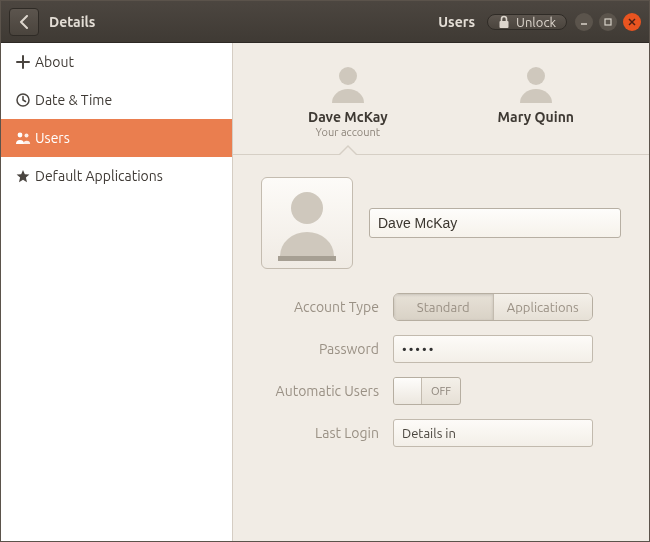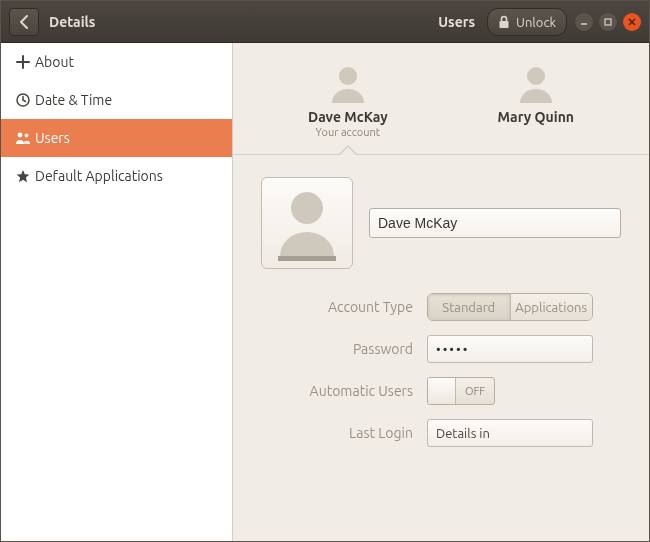--- a/index.html
+++ b/index.html
@@ -31,21 +31,21 @@
     border: 1px solid #2f2b26;
     border-radius: 4px;
     display: flex; align-items: center; justify-content: center;
     color: #ddd6cd;
     margin-right: 10px;
   }
   .titlebar-title { font-weight: bold; color: #e3ddd5; font-size: 14px; }
   .titlebar-spacer { flex: 1; }
   .titlebar-section { font-weight: bold; color: #e3ddd5; font-size: 14px; margin-right: 12px; }
   .unlock-btn {
-    height: 28px;
+    height: 16px;
     padding: 0 10px;
     background: linear-gradient(#5c554e,#4a443d);
     border: 1px solid #2f2b26;
     border-radius: 11px;
     display: flex; align-items: center; gap: 6px;
     color: #ddd6cd;
     font-size: 13px;
     margin-right: 8px;
   }
   .win-controls { display: flex; gap: 6px; }
@@ -152,21 +152,20 @@
   .form-row {
     display: flex; align-items: center;
     margin-bottom: 14px;
   }
   .form-label {
     width: 160px;
     text-align: right;
     color: #9a9185;
     font-size: 14px;
     padding-right: 14px;
-    margin-left: 34px;
   }
   .form-field { flex: 1; padding-right: 28px; }
 
   .seg-control {
     display: flex;
     border: 1px solid #b6aea1;
     border-radius: 6px;
     overflow: hidden;
     height: 28px;
   }

